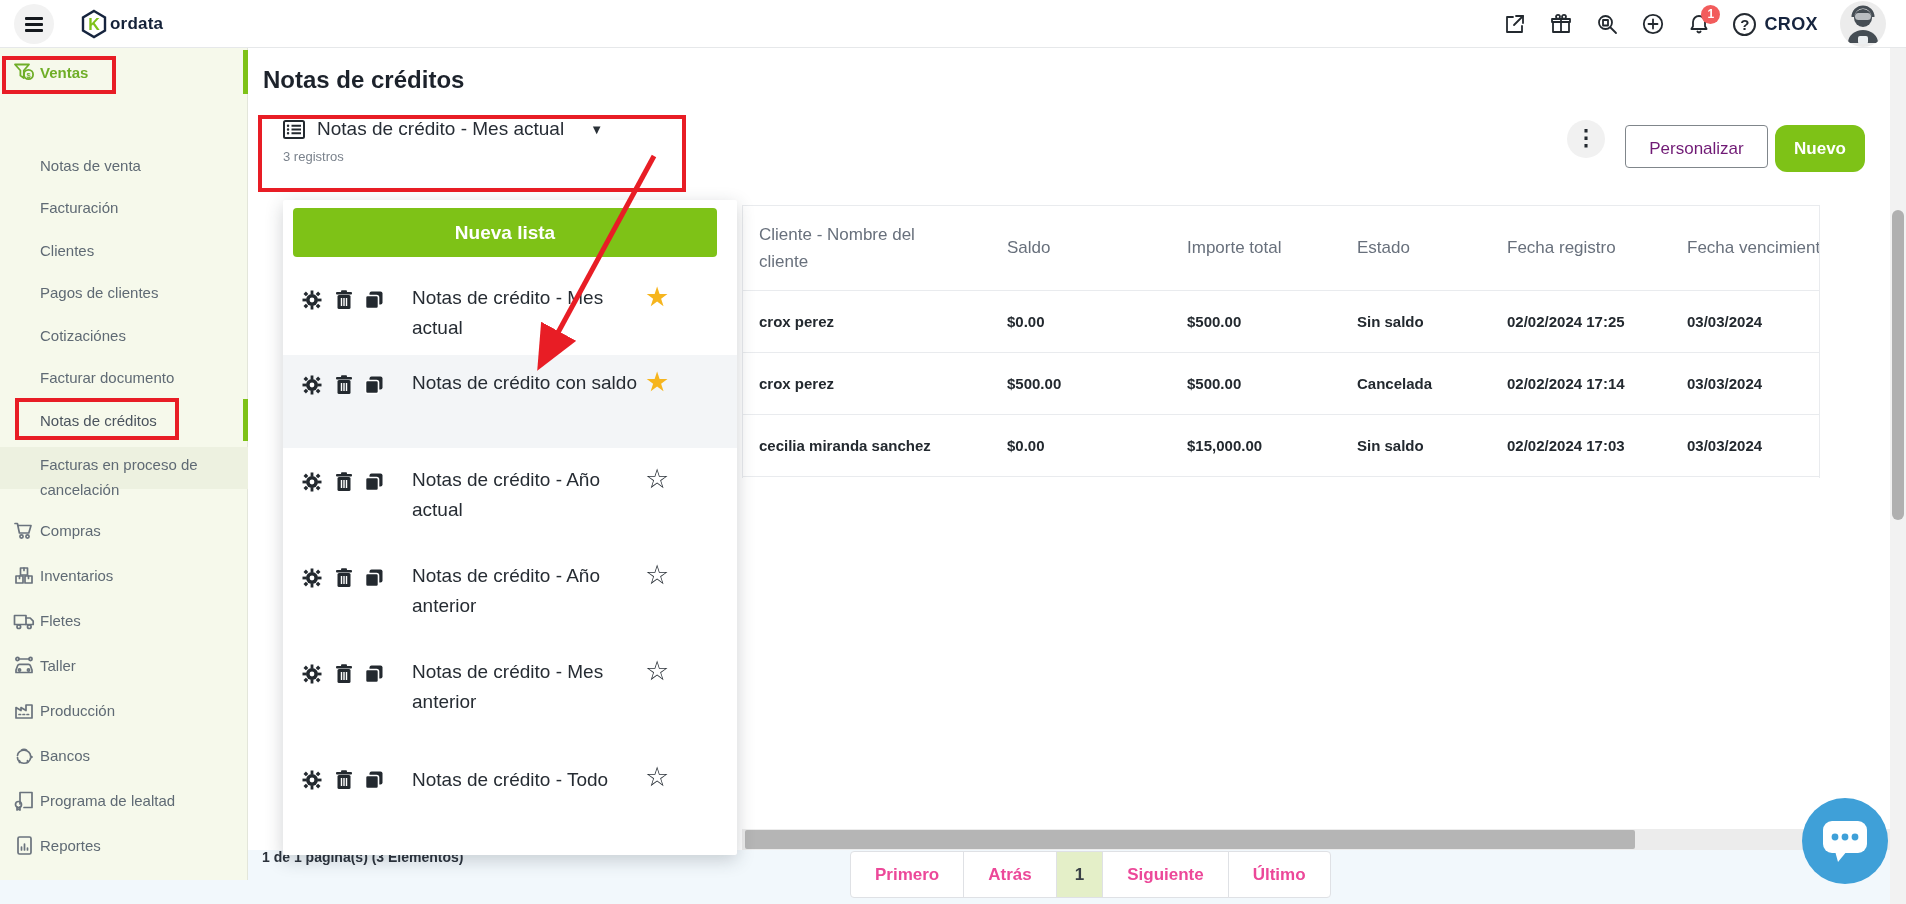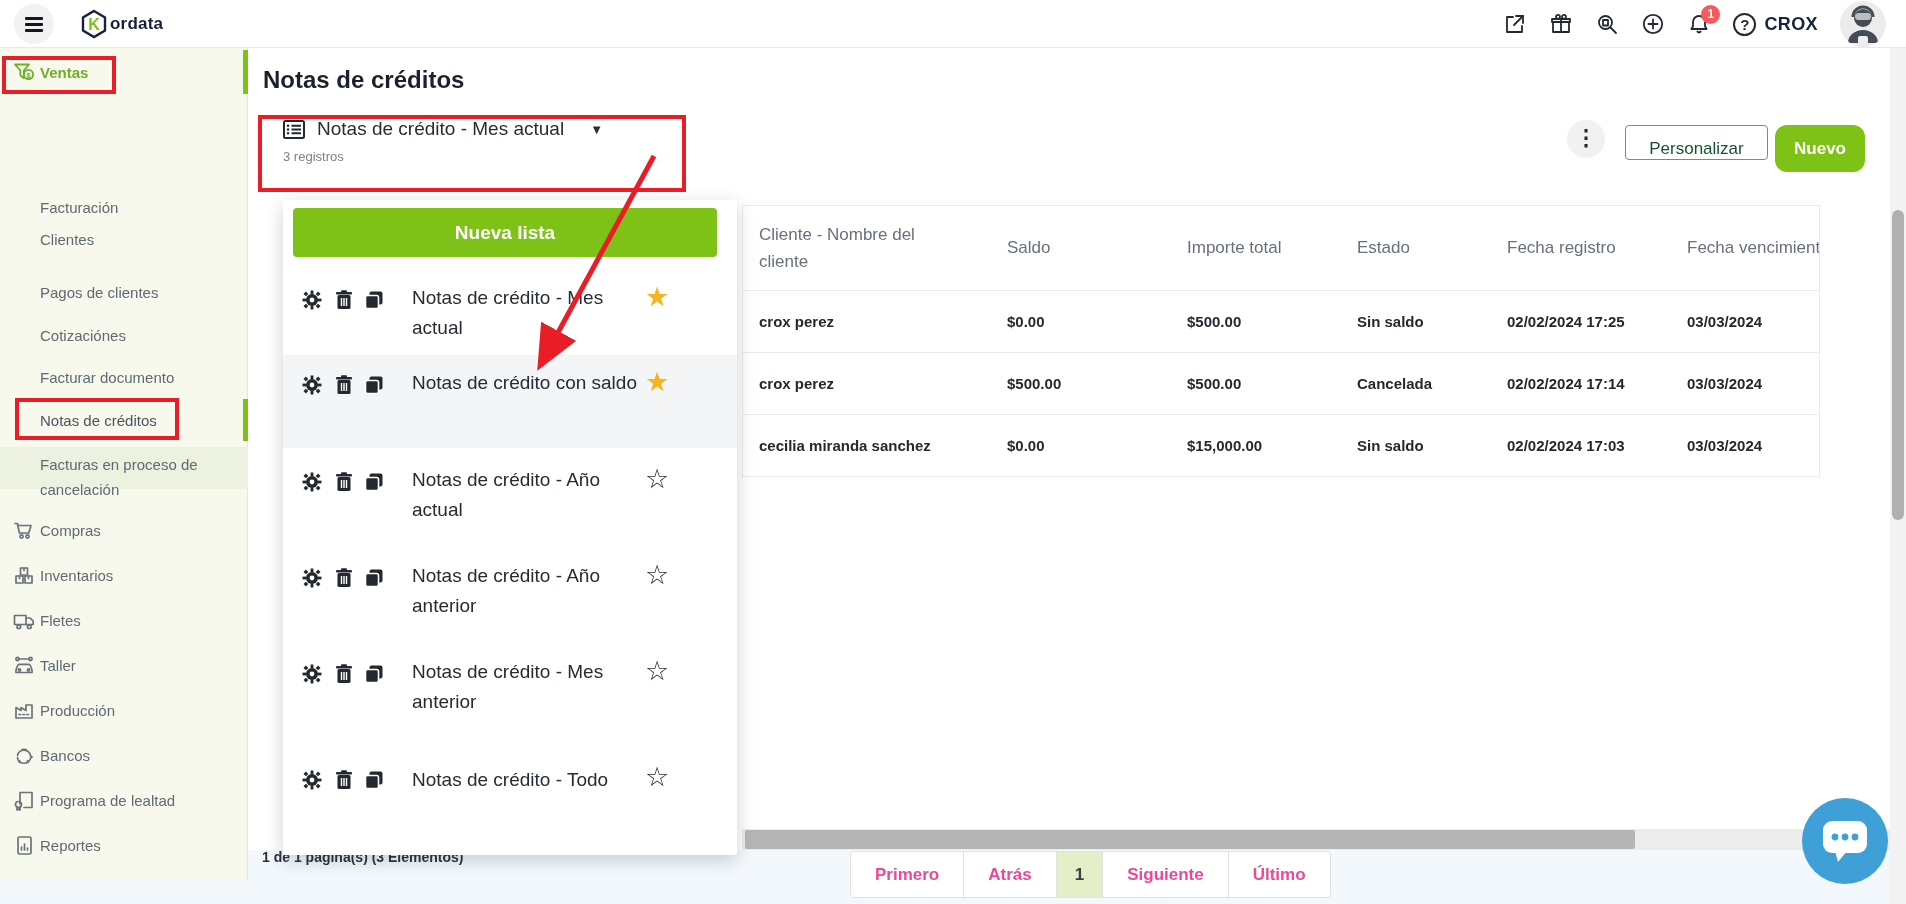--- a/index.html
+++ b/index.html
@@ -37,21 +37,21 @@
 
   
   .page-title { position:absolute; left:263px; top:66px; font-size:24px; font-weight:700; color:#1c222b; z-index:10; }
   .selector { position:absolute; left:283px; top:118px; z-index:10; cursor:pointer; }
   .selector-row { display:flex; align-items:center; }
   .selector-label { font-size:19px; color:#272d35; margin-left:12px; }
   .caret { font-size:13px; color:#2a3138; margin-left:26px; }
   .selector-records { font-size:13px; color:#7a828c; margin-top:9px; }
 
   .kebab-btn { position:absolute; left:1567px; top:120px; width:38px; height:38px; border-radius:50%; background:#f1f1f1; text-align:center; line-height:36px; font-size:22px; font-weight:700; color:#23292f; z-index:10; cursor:pointer; }
-  .btn-personalizar { position:absolute; left:1625px; top:125px; width:143px; height:35px; background:#fff; border:1px solid #80868b; border-radius:4px; font-size:17px; color:#14532d; text-align:center; line-height:45px; z-index:10; cursor:pointer; }
+  .btn-personalizar { position:absolute; left:1625px; top:125px; width:143px; height:43px; background:#fff; border:1px solid #80868b; border-radius:4px; font-size:17px; color:#701a75; text-align:center; line-height:45px; z-index:10; cursor:pointer; }
   .btn-nuevo { position:absolute; left:1775px; top:125px; width:90px; height:47px; background:#7ec217; border-radius:12px; font-size:17px; font-weight:700; color:#fff; text-align:center; line-height:47px; z-index:10; cursor:pointer; }
 
   
   .table { position:absolute; left:742px; top:205px; width:1078px; height:273px; border:1px solid #e9ebee; border-bottom:none; overflow:hidden; background:#fff; z-index:1; }
   .t-row { display:grid; grid-template-columns:248px 180px 170px 150px 180px 150px; border-bottom:1px solid #e9ebee; align-items:center; }
   .t-head { height:85px; }
   .t-head .t-cell { font-size:17px; color:#68707c; font-weight:400; }
   .t-data { height:62px; }
   .t-cell { padding-left:16px; white-space:nowrap; overflow:hidden; }
   .t-data .t-cell { font-size:15px; font-weight:600; color:#23292f; }
@@ -174,24 +174,27 @@
 
     <div class="side-item section" style="top:0;height:48px">
       <svg class="s-ico" viewBox="0 0 24 24">
         <path class="green-stroke" d="M3 4.5 h14 l-5.2 6 v7.5 l-3.4 -2.5 v-5 z"></path>
         <circle class="green-stroke" cx="16.5" cy="14.5" r="4.6"></circle>
         <text x="16.5" y="18" text-anchor="middle" font-size="7.5" font-weight="bold" fill="#6fae27">$</text>
       </svg>
       <span class="s-label ventas-label">Ventas</span>
     </div>
 
+    <div class="side-item sub" style="top:96px;height:42px">
+        <span class="s-label">Notas de venta</span>
+      </div>
     <div class="side-item sub" style="top:138px;height:42px">
         <span class="s-label">Facturación</span>
       </div>
-    <div class="side-item sub" style="top:170px;height:42px">
+    <div class="side-item sub" style="top:181px;height:42px">
         <span class="s-label">Clientes</span>
       </div>
     <div class="side-item sub" style="top:223px;height:42px">
         <span class="s-label">Pagos de clientes</span>
       </div>
     <div class="side-item sub" style="top:266px;height:42px">
         <span class="s-label">Cotizaciónes</span>
       </div>
     <div class="side-item sub" style="top:308px;height:42px">
         <span class="s-label">Facturar documento</span>

